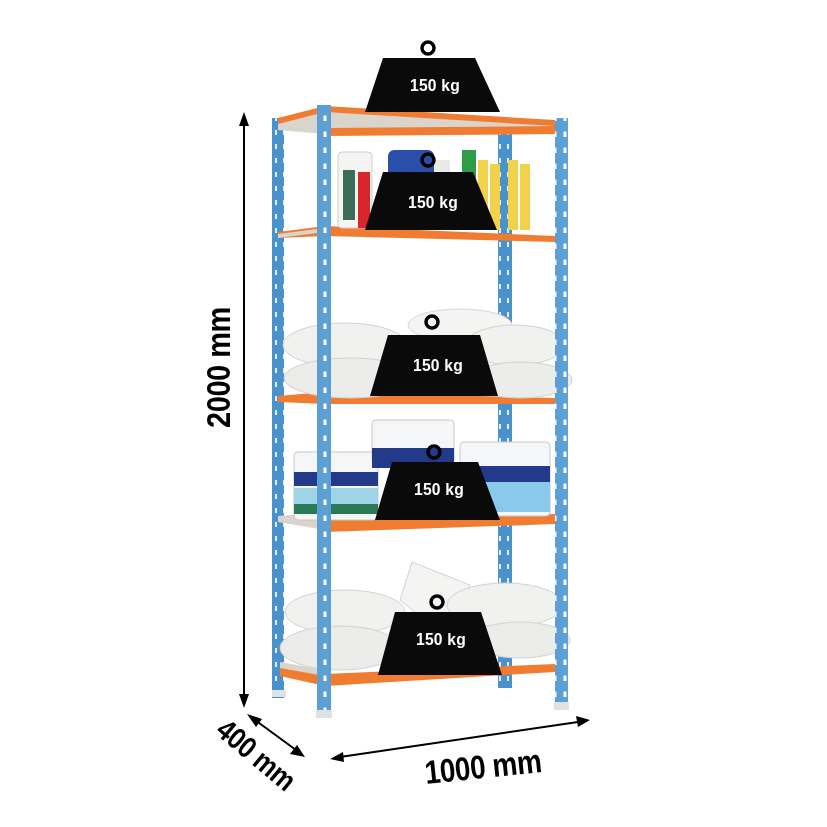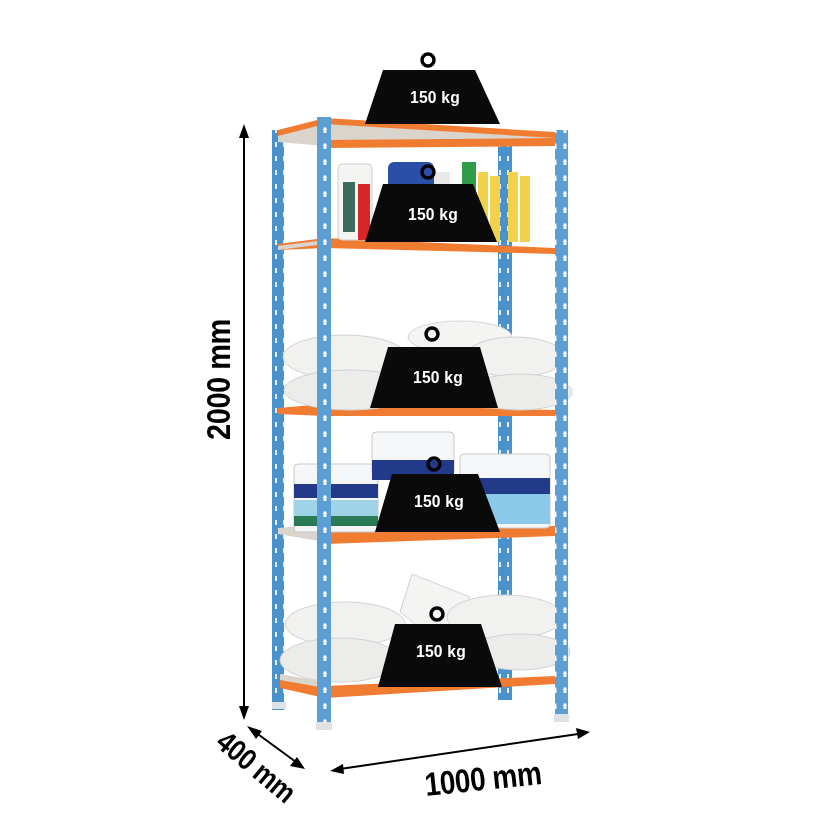--- a/index.html
+++ b/index.html
@@ -1,17 +1,17 @@
 <!DOCTYPE html>
 <html><head>
 <meta charset="utf-8">
 <style>
   html, body { margin:0; padding:0; background:#ffffff; }
   body { width:827px; height:827px; position:relative; overflow:hidden; font-family:"Liberation Sans", sans-serif; }
-  .stage { position:absolute; left:0; top:12px; width:827px; height:619px; }
+  .stage { position:absolute; left:0; top:0; width:827px; height:619px; }
   svg { display:block; }
   .weight-label { position:absolute; color:#ffffff; font-family:"Liberation Sans", sans-serif; font-weight:bold; font-size:17px; letter-spacing:0.2px; transform:scaleX(0.92); transform-origin:center; text-align:center; white-space:nowrap; }
   .dim-label { position:absolute; color:#000; font-family:"Liberation Sans", sans-serif; font-weight:bold; white-space:nowrap; transform-origin:center center; letter-spacing:-0.5px; }
   .dim-height { font-size:34px; left:108px; top:348px; width:220px; text-align:center; transform:rotate(-90deg) scaleX(0.85); }
   .dim-depth { font-size:30px; left:186px; top:738px; width:140px; text-align:center; transform:rotate(40deg) scaleX(0.85); }
   .dim-width { font-size:33px; left:398px; top:748px; width:170px; text-align:center; transform:rotate(-6deg) scaleX(0.85); }
 </style>
 </head>
 <body>
 

